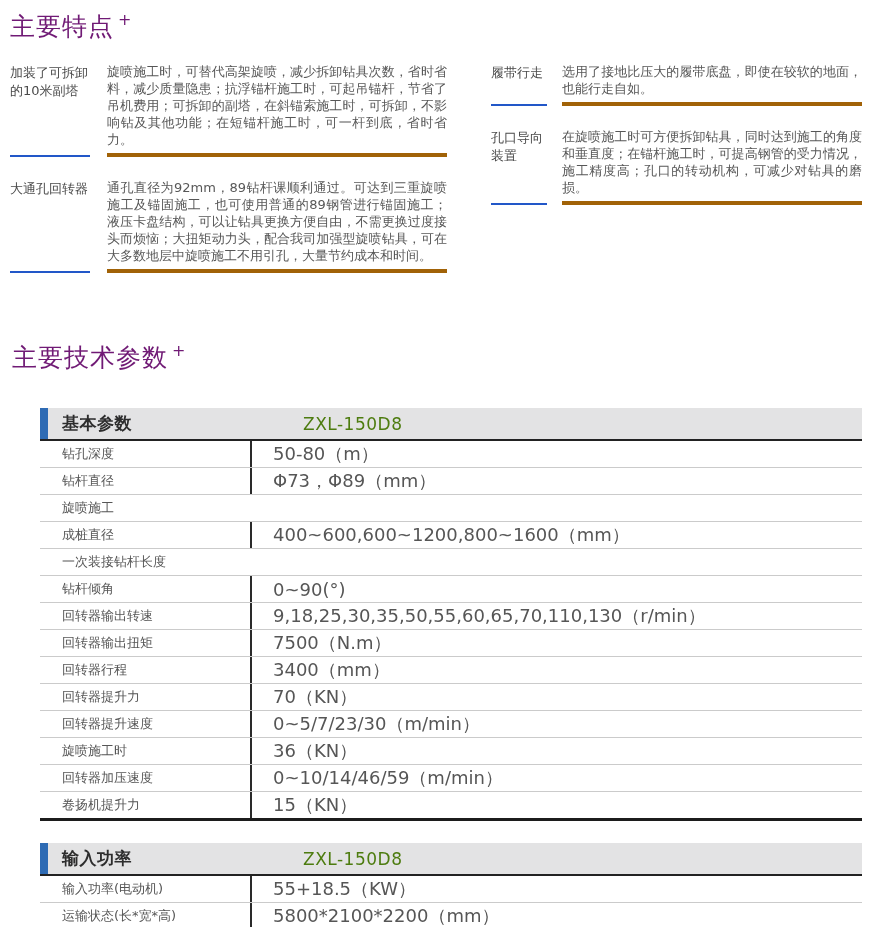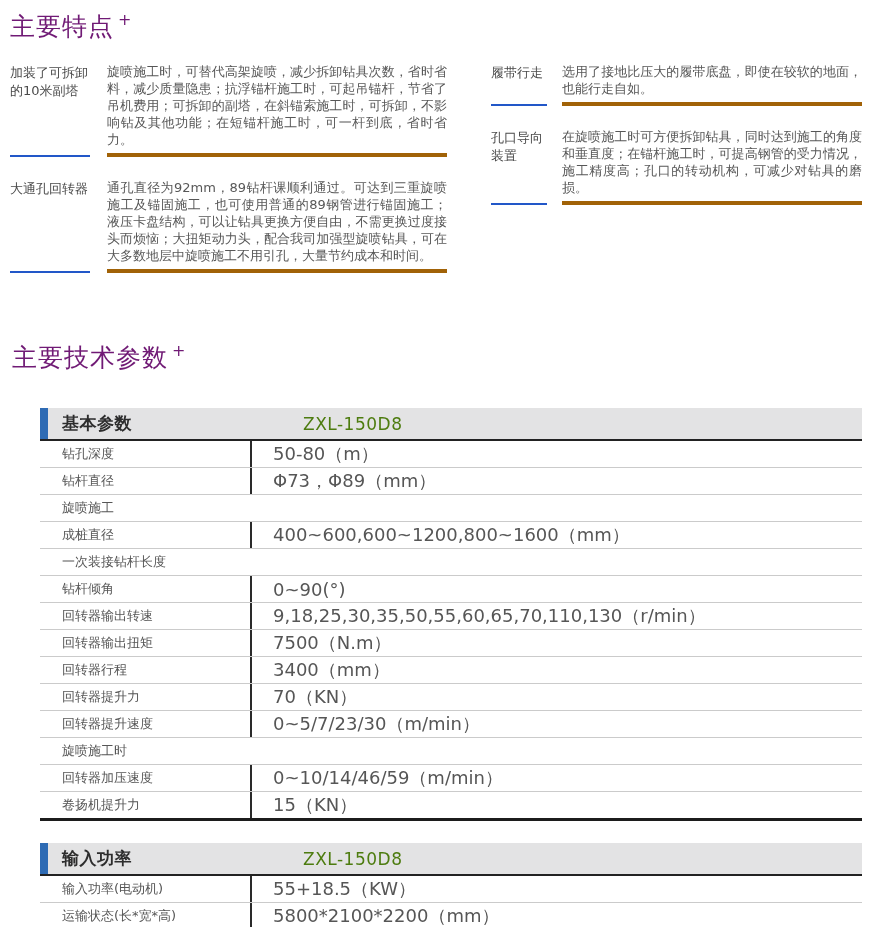--- a/index.html
+++ b/index.html
@@ -142,20 +142,21 @@
       <div class="trow">
         <div class="tlabel">回转器提升力</div>
         <div class="tvalue">70（KN）</div>
       </div>
       <div class="trow">
         <div class="tlabel">回转器提升速度</div>
         <div class="tvalue">0~5/7/23/30（m/min）</div>
       </div>
       <div class="trow">
         <div class="tlabel">旋喷施工时</div>
+        <div class="tvalue">36（KN）</div>
       </div>
       <div class="trow">
         <div class="tlabel">回转器加压速度</div>
         <div class="tvalue">0~10/14/46/59（m/min）</div>
       </div>
       <div class="trow">
         <div class="tlabel">卷扬机提升力</div>
         <div class="tvalue">15（KN）</div>
       </div>
     </div>

